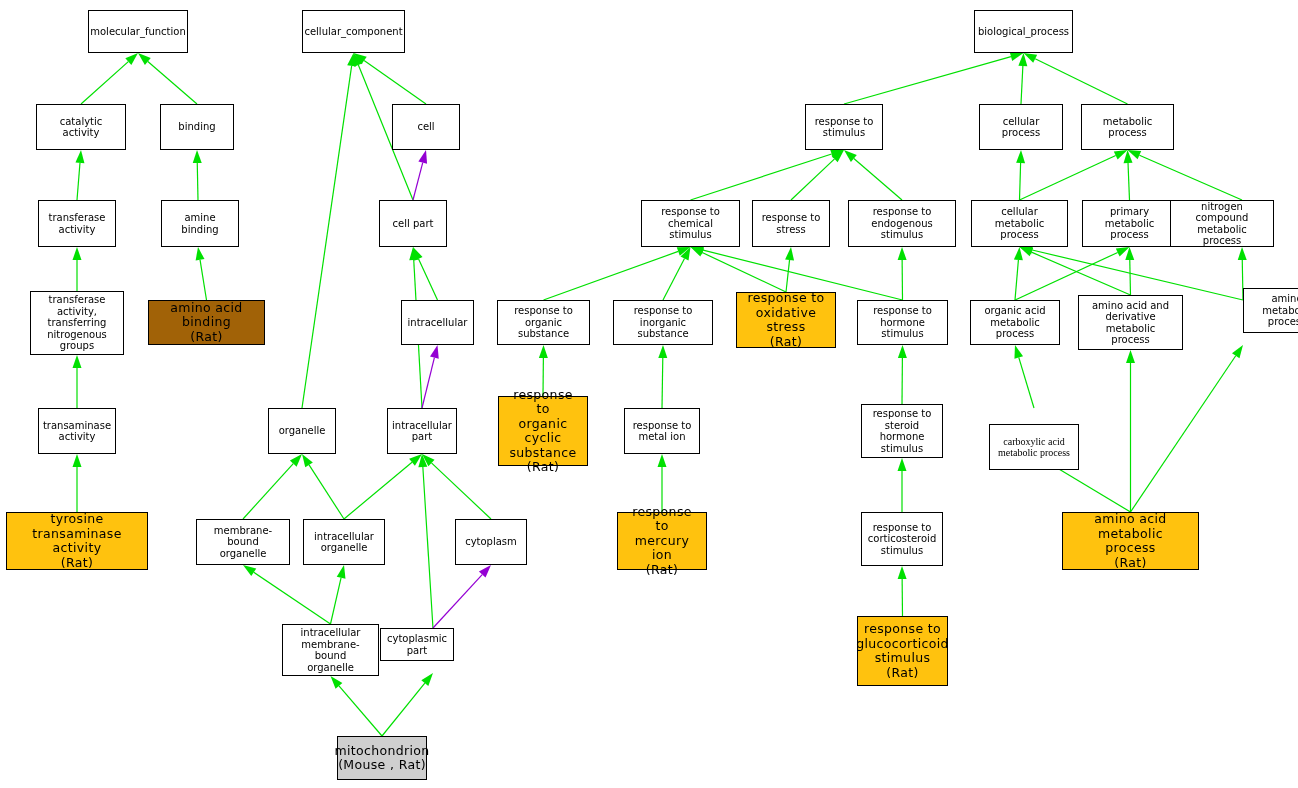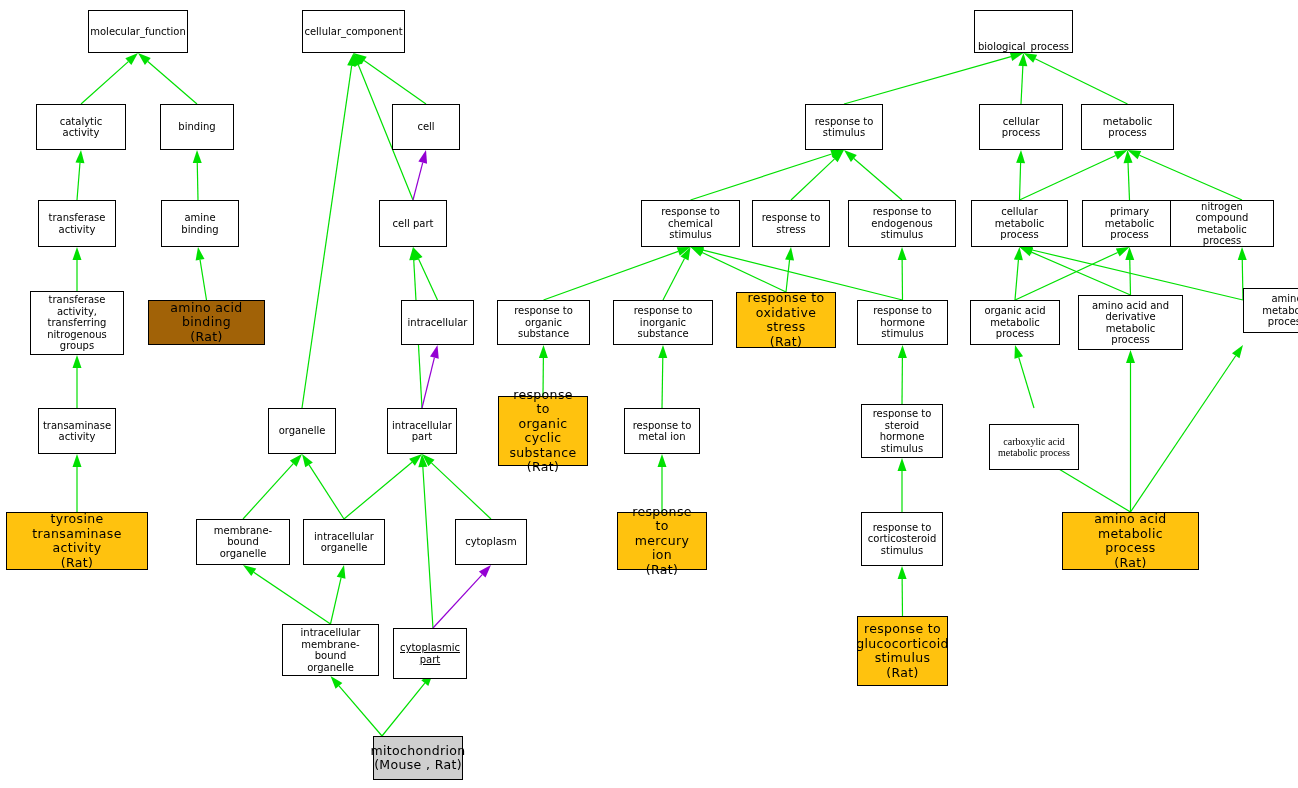--- a/index.html
+++ b/index.html
@@ -3,21 +3,21 @@
 <meta charset="utf-8">
 <style>
   html,body{margin:0;padding:0;background:#ffffff;}
   body{font-family:"DejaVu Sans","Liberation Sans",sans-serif;}
   #stage{position:relative;width:1298px;height:788px;background:#fff;overflow:hidden;}
   #edges{position:absolute;left:0;top:0;width:1298px;height:788px;}
   .node{position:absolute;box-sizing:border-box;border:1px solid #000;background:#fff;
         display:flex;align-items:center;justify-content:center;text-align:center;
         font-size:10px;line-height:11.5px;color:#000;letter-spacing:0px;}
   .node.annotated{background:#FFC20E;font-size:12.5px;line-height:14.5px;letter-spacing:.35px;}
-  .node.root-sel{background:#cfcfcf;font-size:12.5px;line-height:14.5px;letter-spacing:.35px;margin-left:36px;}
+  .node.root-sel{background:#cfcfcf;font-size:12.5px;line-height:14.5px;letter-spacing:.35px;}
   .node span{display:block;padding:0 6px;white-space:pre-line;}
 </style>
 </head>
 <body>
 
 <div id="stage">
   <svg id="edges" viewBox="0 0 1298 788">
       <g>
         <line x1="81" y1="104" x2="128.3118629241737" y2="61.66833317310773" stroke="#00e000" stroke-width="1.2"></line>
         <polygon points="138,53 131.31243979178794,65.02191908397069 125.3112860565595,58.314747262244786" fill="#00e000"></polygon>
@@ -247,21 +247,21 @@
         <polygon points="902,566 906.6297685173611,578.9543522985772 897.6302184836138,579.0443477989146" fill="#00e000"></polygon>
       </g>
     </svg>
   <div id="nodes">
       <div class="node" style="left: 88px; top: 10px; width: 100px; height: 43px;">
         <span>molecular_function</span>
       </div>
       <div class="node" style="left: 302px; top: 10px; width: 103px; height: 43px;">
         <span>cellular_component</span>
       </div>
-      <div class="node" style="left: 974px; top: 10px; width: 99px; height: 43px; align-items: flex-end;">
+      <div class="node" style="left: 974px; top: 10px; width: 99px; height: 43px;">
         <span>biological_process</span>
       </div>
       <div class="node" style="left: 36px; top: 104px; width: 90px; height: 46px;">
         <span>catalytic activity</span>
       </div>
       <div class="node" style="left: 160px; top: 104px; width: 74px; height: 46px;">
         <span>binding</span>
       </div>
       <div class="node" style="left: 392px; top: 104px; width: 68px; height: 46px;">
         <span>cell</span>
@@ -412,21 +412,21 @@
       <div class="node annotated" style="left: 1062px; top: 512px; width: 137px; height: 58px; background: rgb(255, 194, 14);">
         <span>amino acid metabolic
 process
 (Rat)</span>
       </div>
       <div class="node" style="left: 282px; top: 624px; width: 97px; height: 52px;">
         <span>intracellular
 membrane-bound
 organelle</span>
       </div>
-      <div class="node" style="left: 393px; top: 628px; width: 74px; height: 51px; text-decoration: underline;">
+      <div class="node" style="left: 380px; top: 628px; width: 74px; height: 33px;">
         <span>cytoplasmic
 part</span>
       </div>
       <div class="node annotated" style="left: 857px; top: 616px; width: 91px; height: 70px; background: rgb(255, 194, 14);">
         <span>response to
 glucocorticoid
 stimulus
 (Rat)</span>
       </div>
       <div class="node root-sel" style="left: 337px; top: 736px; width: 90px; height: 44px; background: rgb(207, 207, 207);">

